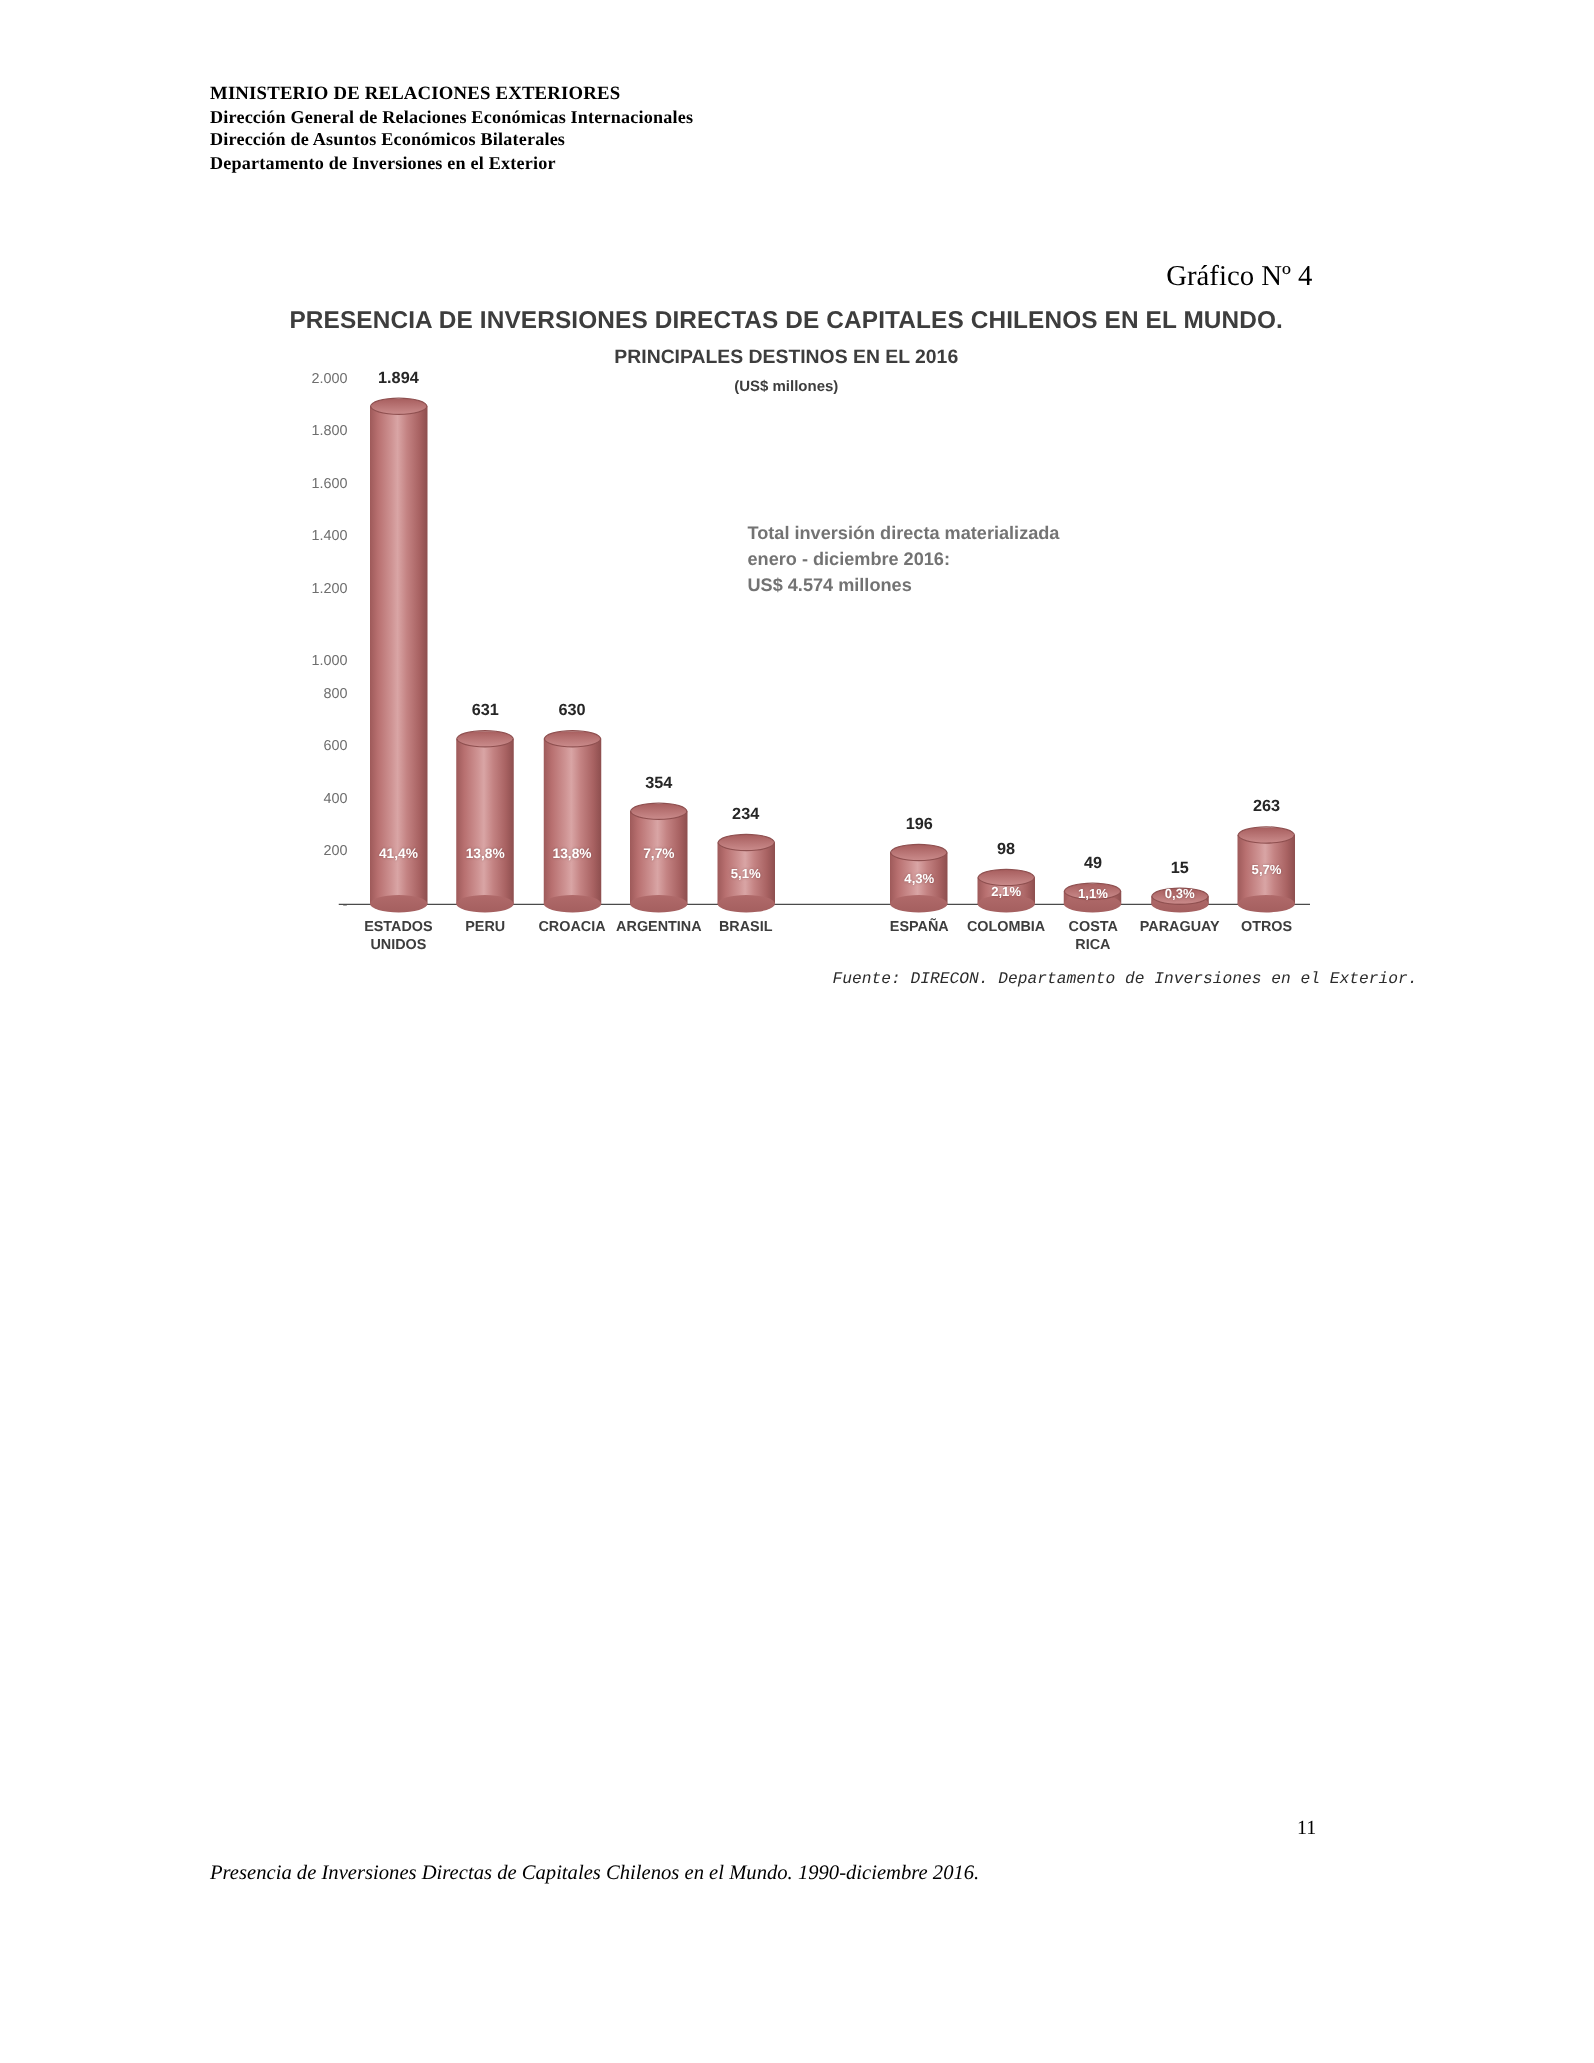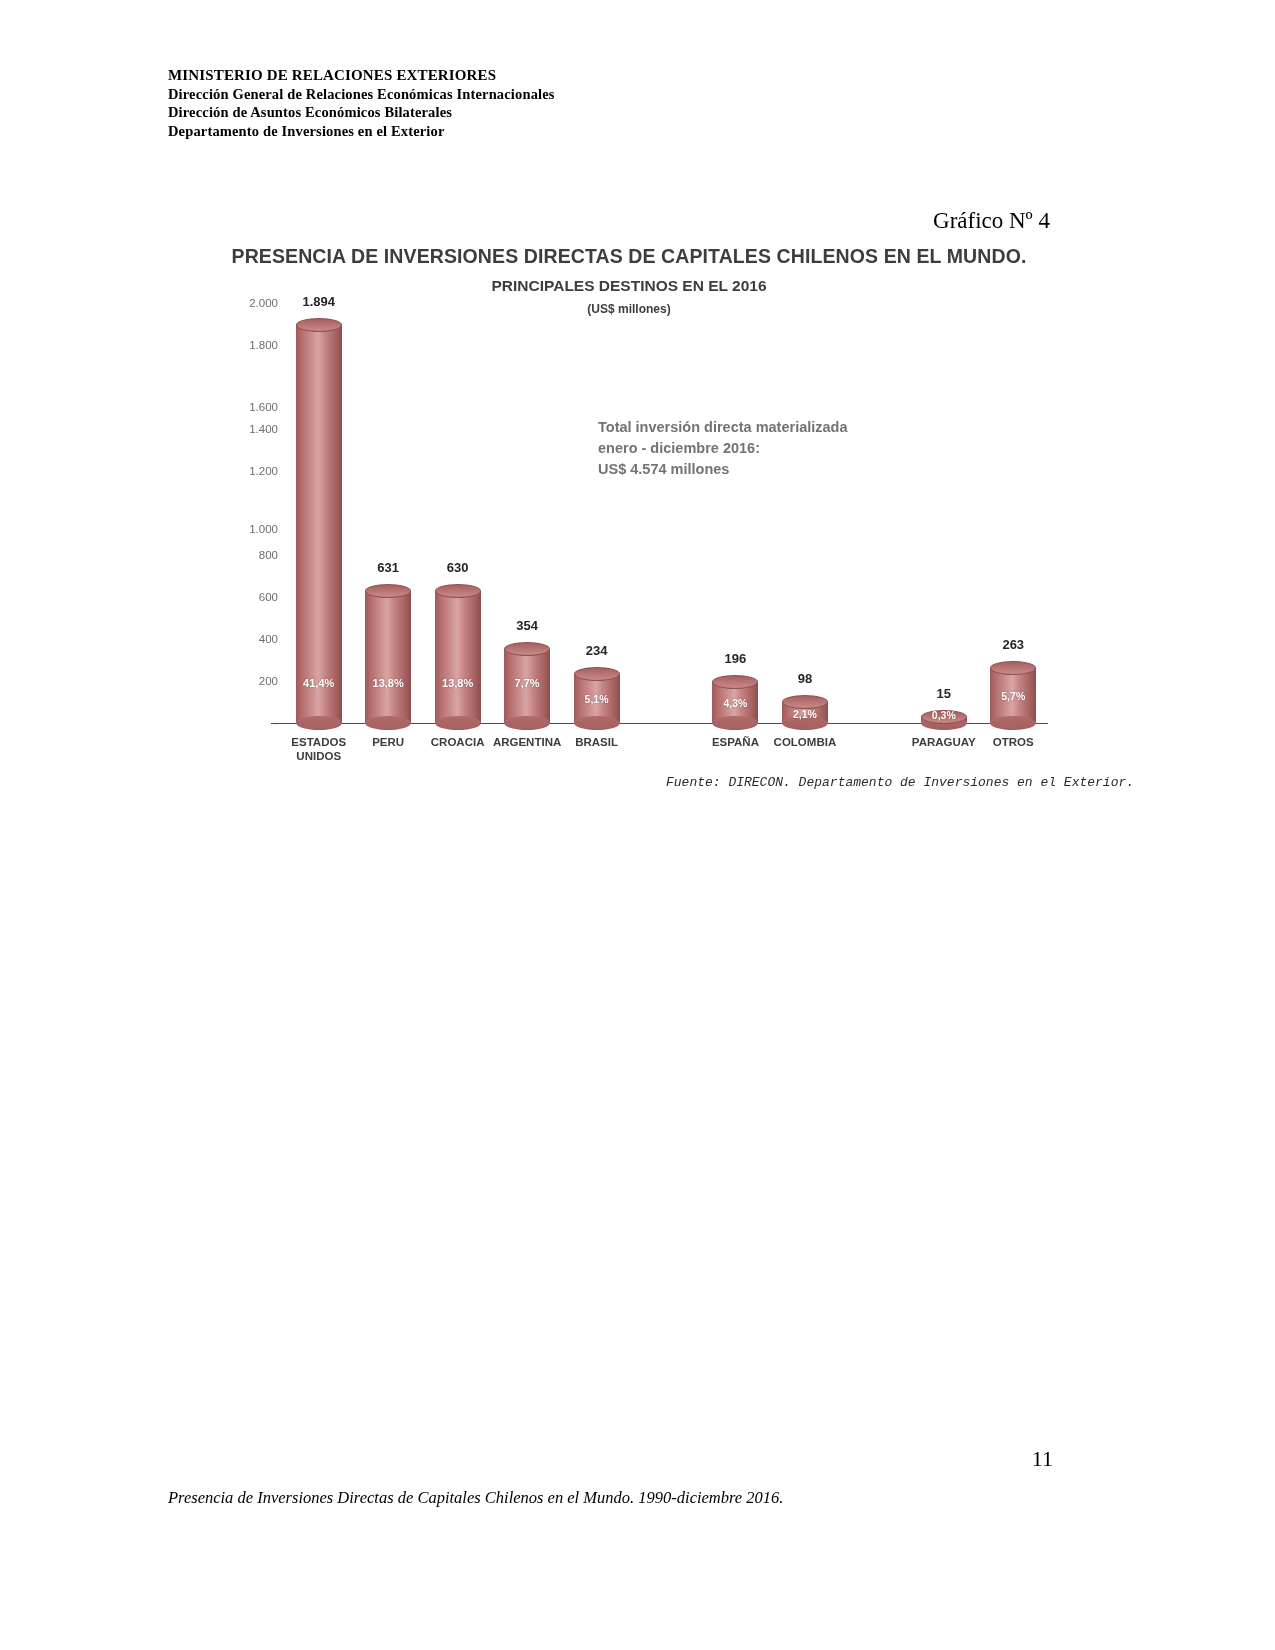--- a/index.html
+++ b/index.html
@@ -221,21 +221,21 @@
     color: #2b2b2b;
     white-space: nowrap;
   }
 
   
   .page-number {
     position: absolute;
     right: 222px;
     bottom: 178px;
     font-family: "Liberation Serif", serif;
-    font-size: 22px;
+    font-size: 16px;
     color: #000000;
   }
   .footer-note {
     position: absolute;
     left: 168px;
     bottom: 142px;
     font-family: "Liberation Serif", serif;
     font-style: italic;
     font-size: 16.5px;
     color: #000000;
@@ -258,21 +258,21 @@
   <div class="chart-titles">
     <div class="chart-title-main">PRESENCIA DE INVERSIONES DIRECTAS DE CAPITALES CHILENOS EN EL  MUNDO.</div>
     <div class="chart-title-sub">PRINCIPALES DESTINOS EN EL 2016</div>
     <div class="chart-title-units">(US$ millones)</div>
   </div>
 
   <div class="plot">
     <div class="yaxis-labels" id="yaxis">
         <div class="ytick" style="top: 0px;">2.000</div>
         <div class="ytick" style="top: 42px;">1.800</div>
-        <div class="ytick" style="top: 84px; margin-top: 20px;">1.600</div>
+        <div class="ytick" style="top: 84px;">1.600</div>
         <div class="ytick" style="top: 126px;">1.400</div>
         <div class="ytick" style="top: 168px;">1.200</div>
         <div class="ytick" style="top: 226px;">1.000</div>
         <div class="ytick" style="top: 252px;">800</div>
         <div class="ytick" style="top: 294px;">600</div>
         <div class="ytick" style="top: 336px;">400</div>
         <div class="ytick" style="top: 378px;">200</div>
         <div class="ytick ytick-zero" style="top: 420px;">-</div>
       </div>
     <div class="baseline"></div>
@@ -334,20 +334,29 @@
         </div>
         <div class="bar-slot" style="left: 486.182px; width: 69.4545px;">
           <div class="cyl" style="width: 46px; height: 20.58px;">
             <div class="cyl-bottom"></div>
             <div class="cyl-top"></div>
           </div>
           <div class="bar-value" style="bottom: 36.58px;">98</div>
           <div class="bar-pct" style="bottom: 3.29px; font-size: 10.5px;">2,1%</div>
           <div class="cat-label">COLOMBIA</div>
         </div>
+        <div class="bar-slot" style="left: 555.636px; width: 69.4545px;">
+          <div class="cyl" style="width: 46px; height: 10.29px;">
+            <div class="cyl-bottom"></div>
+            <div class="cyl-top"></div>
+          </div>
+          <div class="bar-value" style="bottom: 26.29px;">49</div>
+          <div class="bar-pct" style="bottom: 2px; font-size: 10.5px;">1,1%</div>
+          <div class="cat-label">COSTA RICA</div>
+        </div>
         <div class="bar-slot" style="left: 625.091px; width: 69.4545px;">
           <div class="cyl" style="width: 46px; height: 6px;">
             <div class="cyl-bottom"></div>
             <div class="cyl-top"></div>
           </div>
           <div class="bar-value" style="bottom: 22px; text-align: right;">15</div>
           <div class="bar-pct" style="bottom: 2px; font-size: 10.5px;">0,3%</div>
           <div class="cat-label">PARAGUAY</div>
         </div>
         <div class="bar-slot" style="left: 694.545px; width: 69.4545px;">

